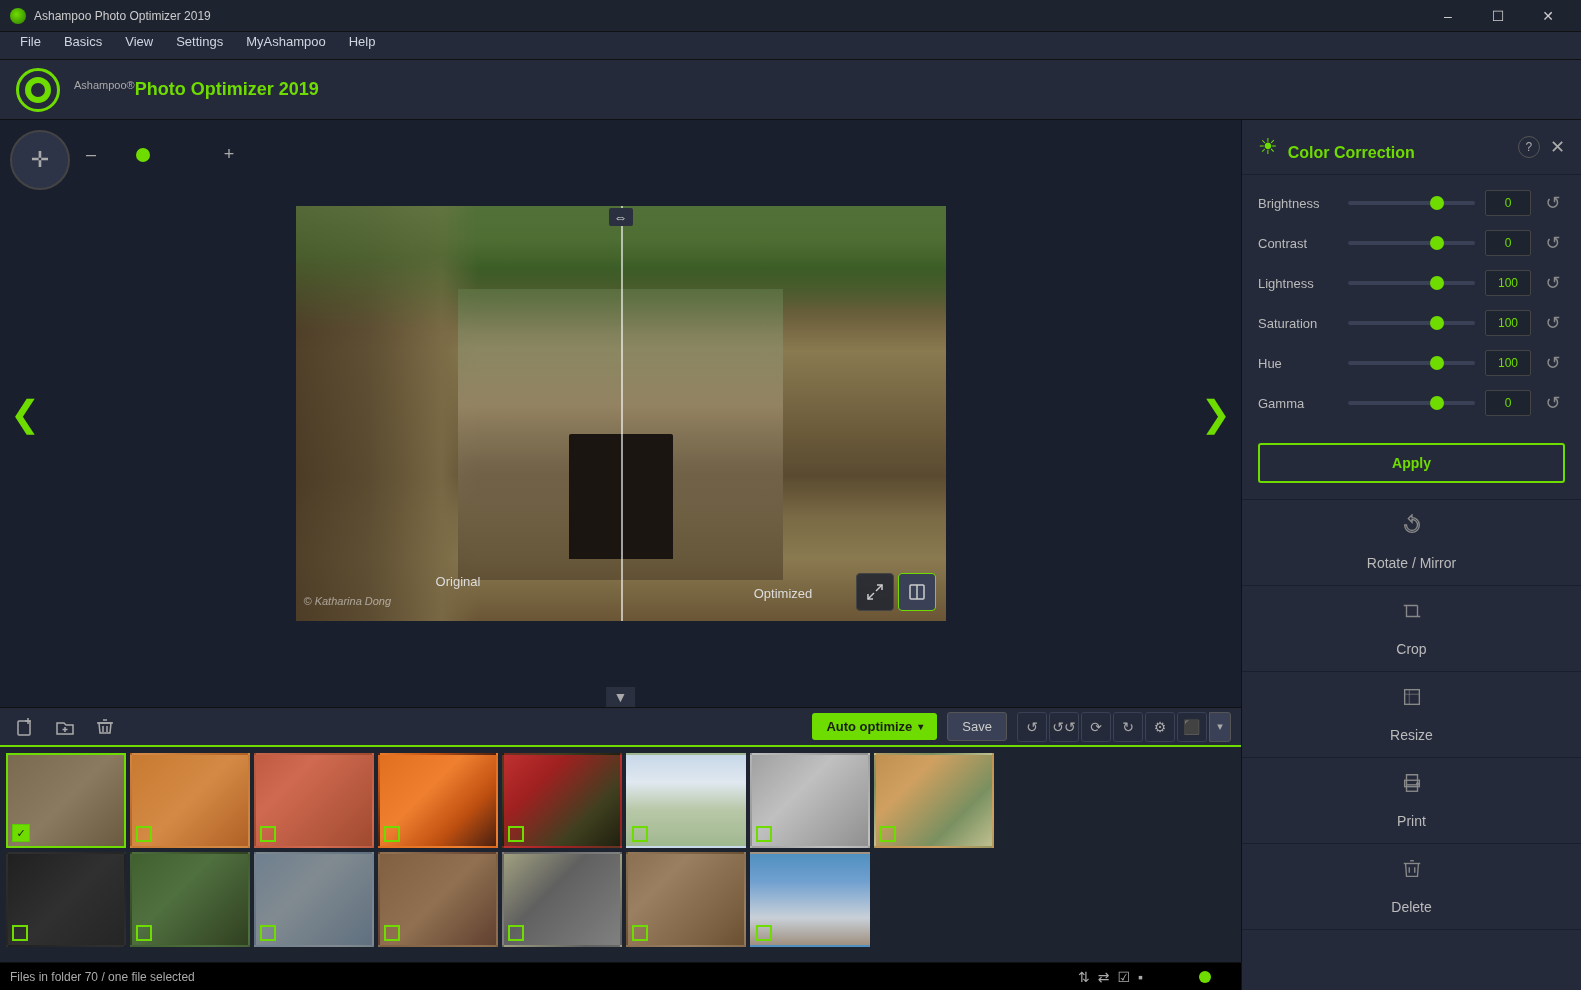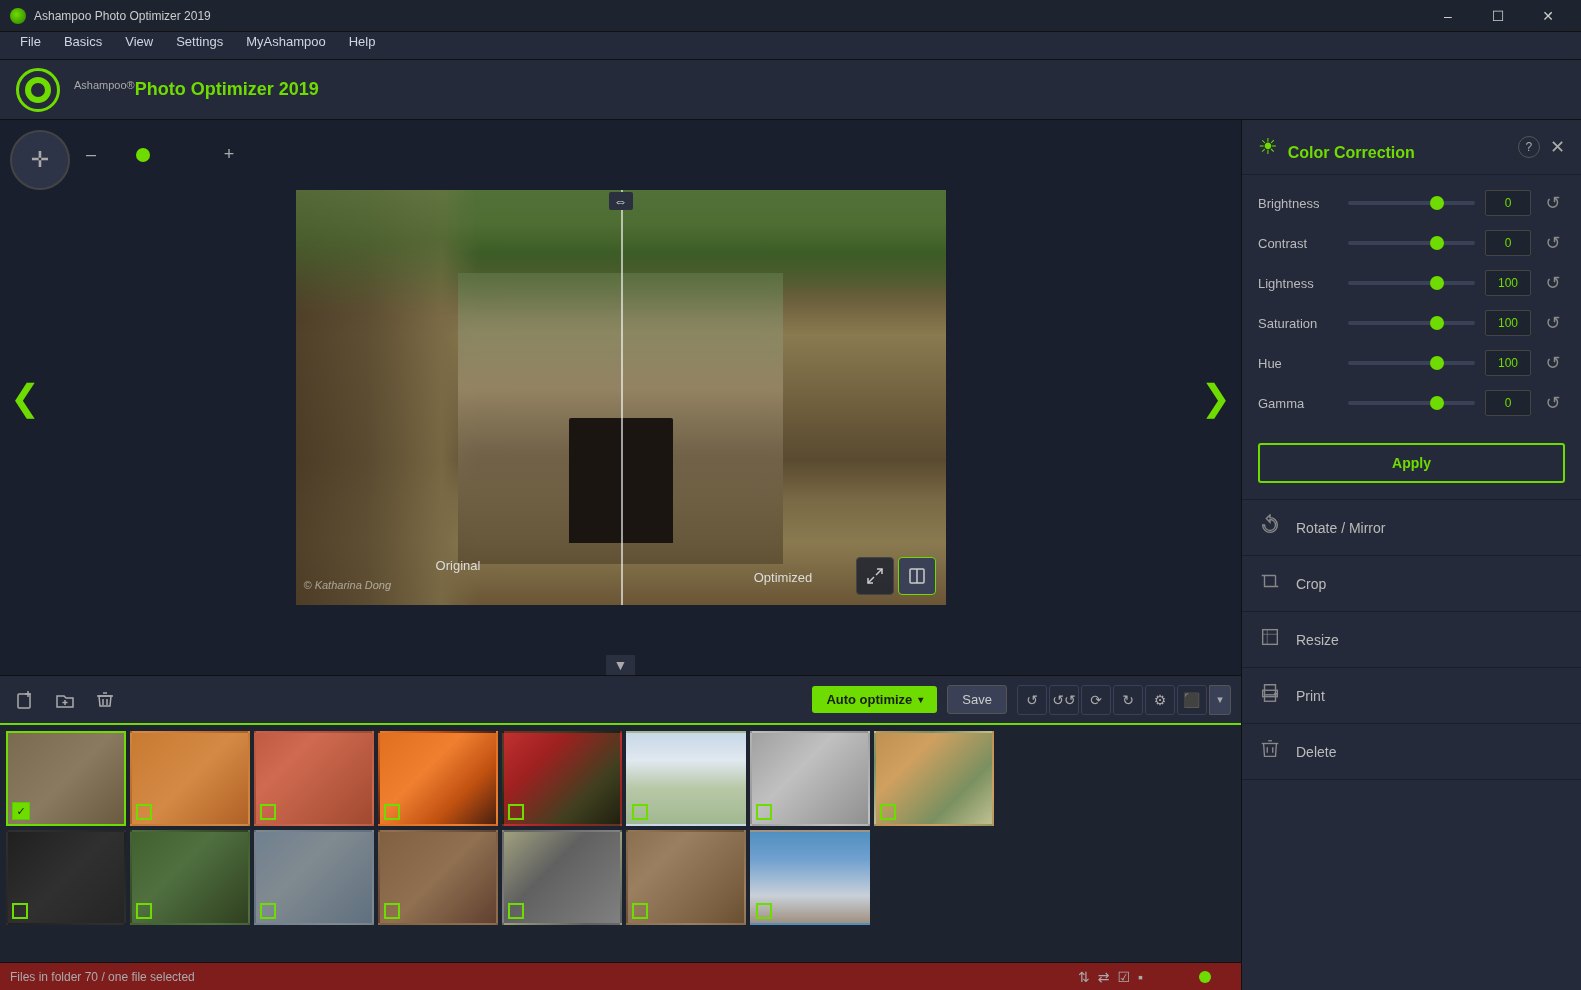--- a/index.html
+++ b/index.html
@@ -77,21 +77,21 @@
       position: absolute; bottom: 10px; right: 10px; display: flex; gap: 4px; z-index: 10;
     }
     .img-ctrl-btn {
       width: 38px; height: 38px; background: rgba(30,35,48,0.85); border: 1px solid #444;
       border-radius: 4px; color: #ccc; font-size: 18px; cursor: pointer; display: flex; align-items: center; justify-content: center;
     }
     .img-ctrl-btn.active { background: #3a4055; border-color: #6fdc00; }
 
     
     .toolbar {
-      height: 50px; background: #252a3a; display: flex; align-items: center; padding: 0 10px; gap: 10px;
+      height: 40px; background: #252a3a; display: flex; align-items: center; padding: 0 10px; gap: 10px;
       border-top: 1px solid #111; border-bottom: 2px solid #6fdc00;
     }
     .toolbar-icon-btn { width: 30px; height: 30px; background: transparent; border: none; color: #aaa; font-size: 18px; cursor: pointer; display: flex; align-items: center; justify-content: center; border-radius: 3px; }
     .toolbar-spacer { flex: 1; }
     .auto-optimize-btn {
       padding: 6px 14px; background: #6fdc00; color: #1a2010; border: none; border-radius: 3px; font-size: 13px; font-weight: 600; cursor: pointer;
       display: flex; align-items: center; gap: 6px;
     }
     .auto-optimize-btn .chevron { font-size: 10px; }
     .save-btn {
@@ -127,23 +127,22 @@
     
     .tc1 { background: linear-gradient(135deg, #7a6a50 0%, #8a7a60 50%, #6a5a40 100%); }
     .tc2 { background: linear-gradient(135deg, #c87a30 0%, #d48a45 50%, #b06025 100%); }
     .tc3 { background: linear-gradient(135deg, #c05a40 0%, #d06a50 30%, #a04a30 100%); }
     .tc4 { background: linear-gradient(135deg, #e07020 0%, #f08030 40%, #c05010 70%, #4a2010 100%); }
     .tc5 { background: linear-gradient(135deg, #c03030 0%, #a02020 30%, #404020 70%, #202010 100%); }
     .tc8 { background: linear-gradient(135deg, #c09050 0%, #d0a060 30%, #7a9060 70%, #c0c090 100%); }
 
     
     .statusbar {
-      height: 28px; background: #7f1d1d; display: flex; align-items: center; padding: 0 10px; gap: 20px;
+      height: 28px; background: #000000; display: flex; align-items: center; padding: 0 10px; gap: 20px;
       border-top: 1px solid #111;
-      margin-top: 22px;
     }
     .status-text { font-size: 12px; color: #aaa; }
     .status-right { margin-left: auto; display: flex; align-items: center; gap: 8px; }
     .status-icon { font-size: 14px; color: #aaa; cursor: pointer; }
     .status-slider { -webkit-appearance: none; width: 80px; height: 4px; background: #444; border-radius: 2px; outline: none; }
     .status-slider::-webkit-slider-thumb { -webkit-appearance: none; width: 12px; height: 12px; border-radius: 50%; background: #6fdc00; cursor: pointer; }
 
     
     .right-panel {
       width: 340px; background: #252a3a; border-left: 1px solid #111; display: flex; flex-direction: column; overflow-y: auto;
@@ -174,20 +173,21 @@
     .apply-btn {
       width: 100%; padding: 10px; background: transparent; border: 2px solid #6fdc00; color: #6fdc00;
       font-size: 14px; font-weight: 600; cursor: pointer; border-radius: 3px;
     }
 
     
     .tool-section { border-top: 1px solid #1a1f2e; }
     .tool-item {
       display: flex; align-items: center; padding: 14px 16px; gap: 14px; cursor: pointer;
       border-bottom: 1px solid #1a1f2e;
+      flex-direction: column;
     }
     .tool-icon { font-size: 20px; color: #888; width: 24px; text-align: center; flex-shrink: 0; }
     .tool-label { font-size: 14px; color: #bbb; }
     .tool-icon svg { width: 22px; height: 22px; stroke: #888; fill: none; stroke-width: 1.5; }
 
     
     input[type=range] { -webkit-appearance: none; background: transparent; cursor: pointer; }
   </style>
 </head>
 <body>

